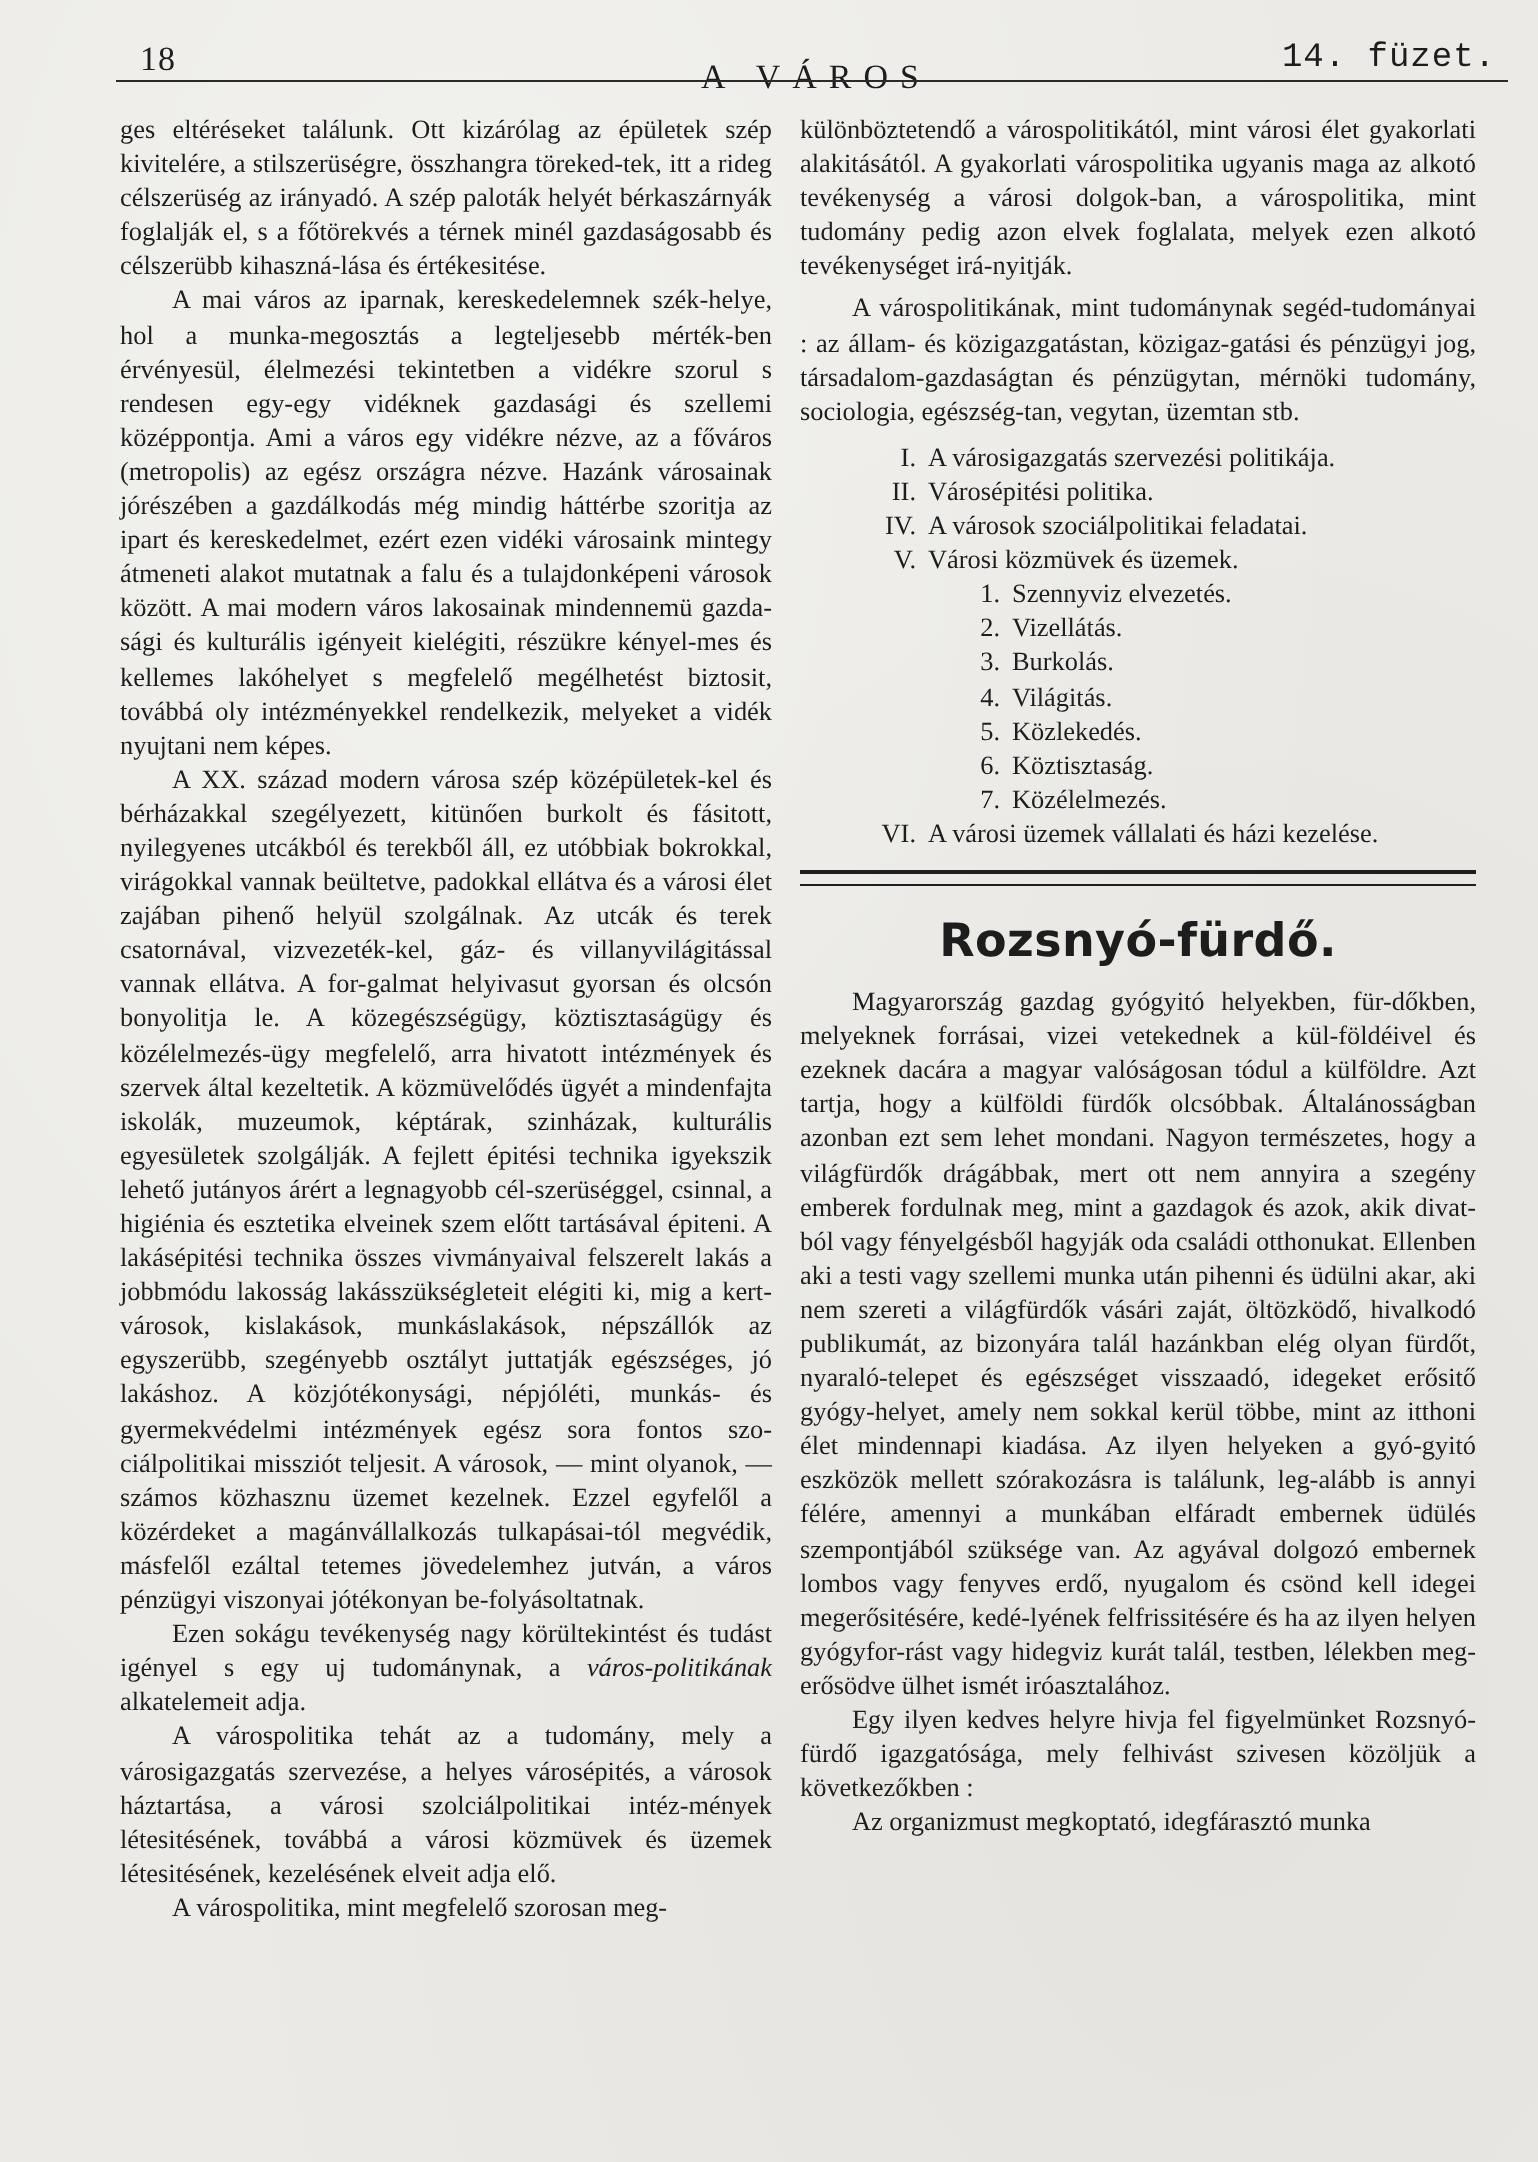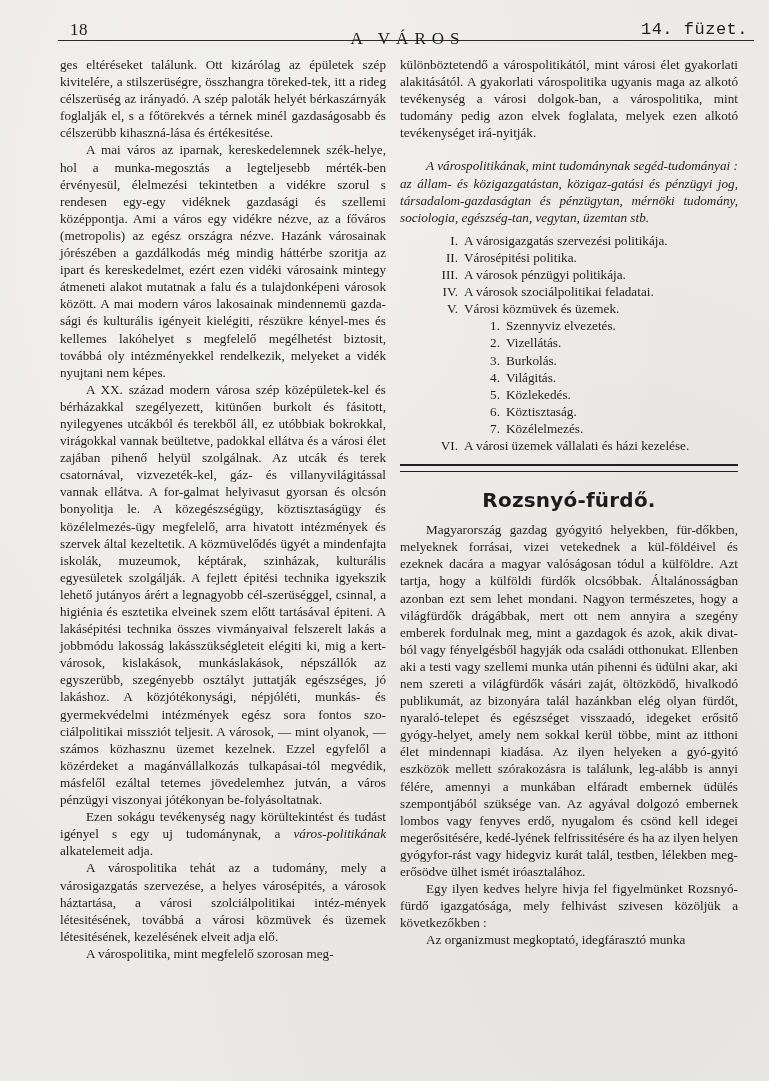--- a/index.html
+++ b/index.html
@@ -30,33 +30,33 @@
   }
   .col {
     position: absolute; top: 56px;
     font-size: 13.2px; line-height: 17.1px;
     text-align: justify; text-justify: inter-word;
   }
   .col.left { left: 60px; width: 326px; }
   .col.right { left: 400px; width: 338px; }
   .col p { margin: 0; }
   .col p.ind { text-indent: 26px; }
-  .col p.gap { margin-top: 16px; font-style: italic; }
+  .col p.gap { margin-top: 4px; }
   .col i { }
   .toc { margin: 6px 0 0 0; padding: 0; list-style: none; text-align: left; }
   .toc li { margin: 0; line-height: 17.1px; white-space: nowrap; }
   .toc .num { display: inline-block; width: 58px; text-align: right; padding-right: 6px; }
   .toc .sub .num { width: 100px; }
   .double-rule {
     margin: 10px 0 0 0; height: 5px;
     border-top: 2.5px solid #1f1f1f; border-bottom: 1.2px solid #1f1f1f;
   }
   .article-title {
     text-align: center; font-family: "DejaVu Sans", sans-serif; font-weight: bold;
-    font-size: 20px; margin: 20px 0 12px 0; letter-spacing: 0.2px;
+    font-size: 23px; margin: 20px 0 12px 0; letter-spacing: 0.2px;
   }
 </style>
 </head>
 <body>
 
 <div class="page">
 
   <div class="running-head">
     <span class="pno">18</span>
     <span class="title">A VÁROS</span>
@@ -73,21 +73,20 @@
     <p class="ind">A várospolitika, mint megfelelő szorosan meg-</p>
   </div>
 
   <div class="col right">
     <p>különböztetendő a várospolitikától, mint városi élet gyakorlati alakitásától. A gyakorlati várospolitika ugyanis maga az alkotó tevékenység a városi dolgok-ban, a várospolitika, mint tudomány pedig azon elvek foglalata, melyek ezen alkotó tevékenységet irá-nyitják.</p>
     <p class="ind gap">A várospolitikának, mint tudománynak segéd-tudományai : az állam- és közigazgatástan, közigaz-gatási és pénzügyi jog, társadalom-gazdaságtan és pénzügytan, mérnöki tudomány, sociologia, egészség-tan, vegytan, üzemtan stb.</p>
 
     <ul class="toc" id="toc">
         <li><span class="num">I.</span><span>A városigazgatás szervezési politikája.</span></li>
         <li><span class="num">II.</span><span>Városépitési politika.</span></li>
-        <li><span class="num">III.</span><span>A városok pénzügyi politikája.</span></li>
         <li><span class="num">IV.</span><span>A városok szociálpolitikai feladatai.</span></li>
         <li><span class="num">V.</span><span>Városi közmüvek és üzemek.</span></li>
         <li class="sub"><span class="num">1.</span><span>Szennyviz elvezetés.</span></li>
         <li class="sub"><span class="num">2.</span><span>Vizellátás.</span></li>
         <li class="sub"><span class="num">3.</span><span>Burkolás.</span></li>
         <li class="sub"><span class="num">4.</span><span>Világitás.</span></li>
         <li class="sub"><span class="num">5.</span><span>Közlekedés.</span></li>
         <li class="sub"><span class="num">6.</span><span>Köztisztaság.</span></li>
         <li class="sub"><span class="num">7.</span><span>Közélelmezés.</span></li>
         <li><span class="num">VI.</span><span>A városi üzemek vállalati és házi kezelése.</span></li>

